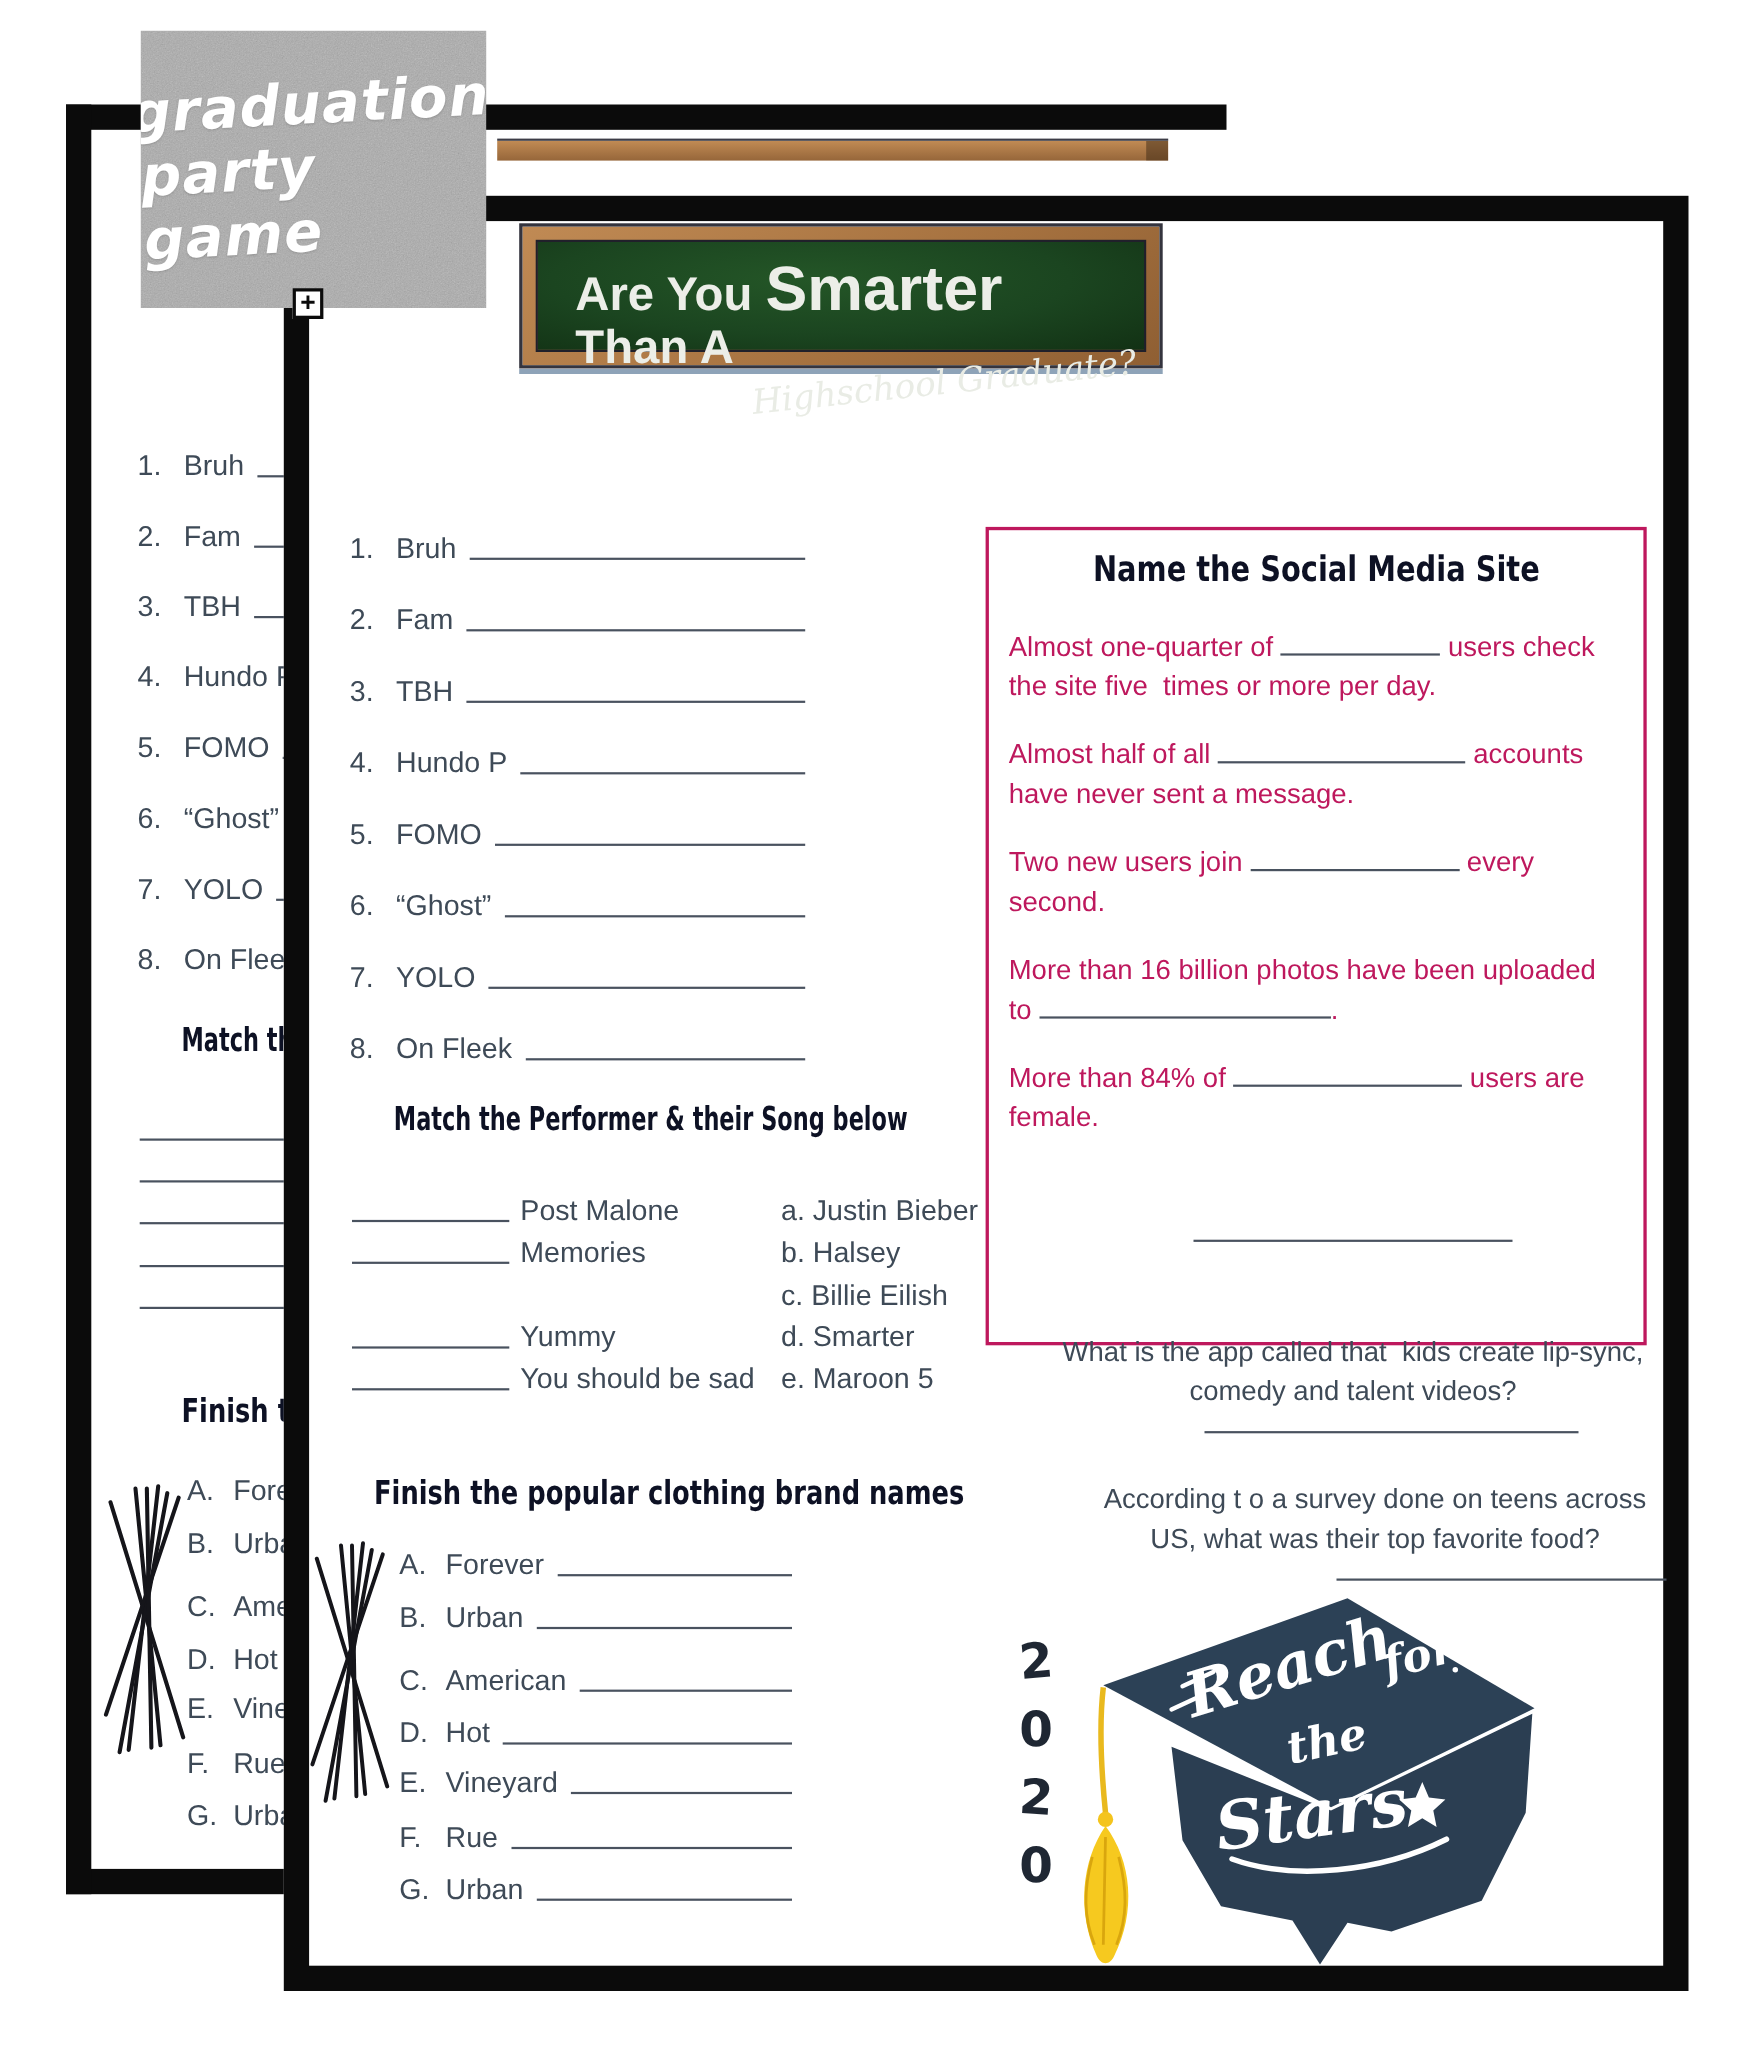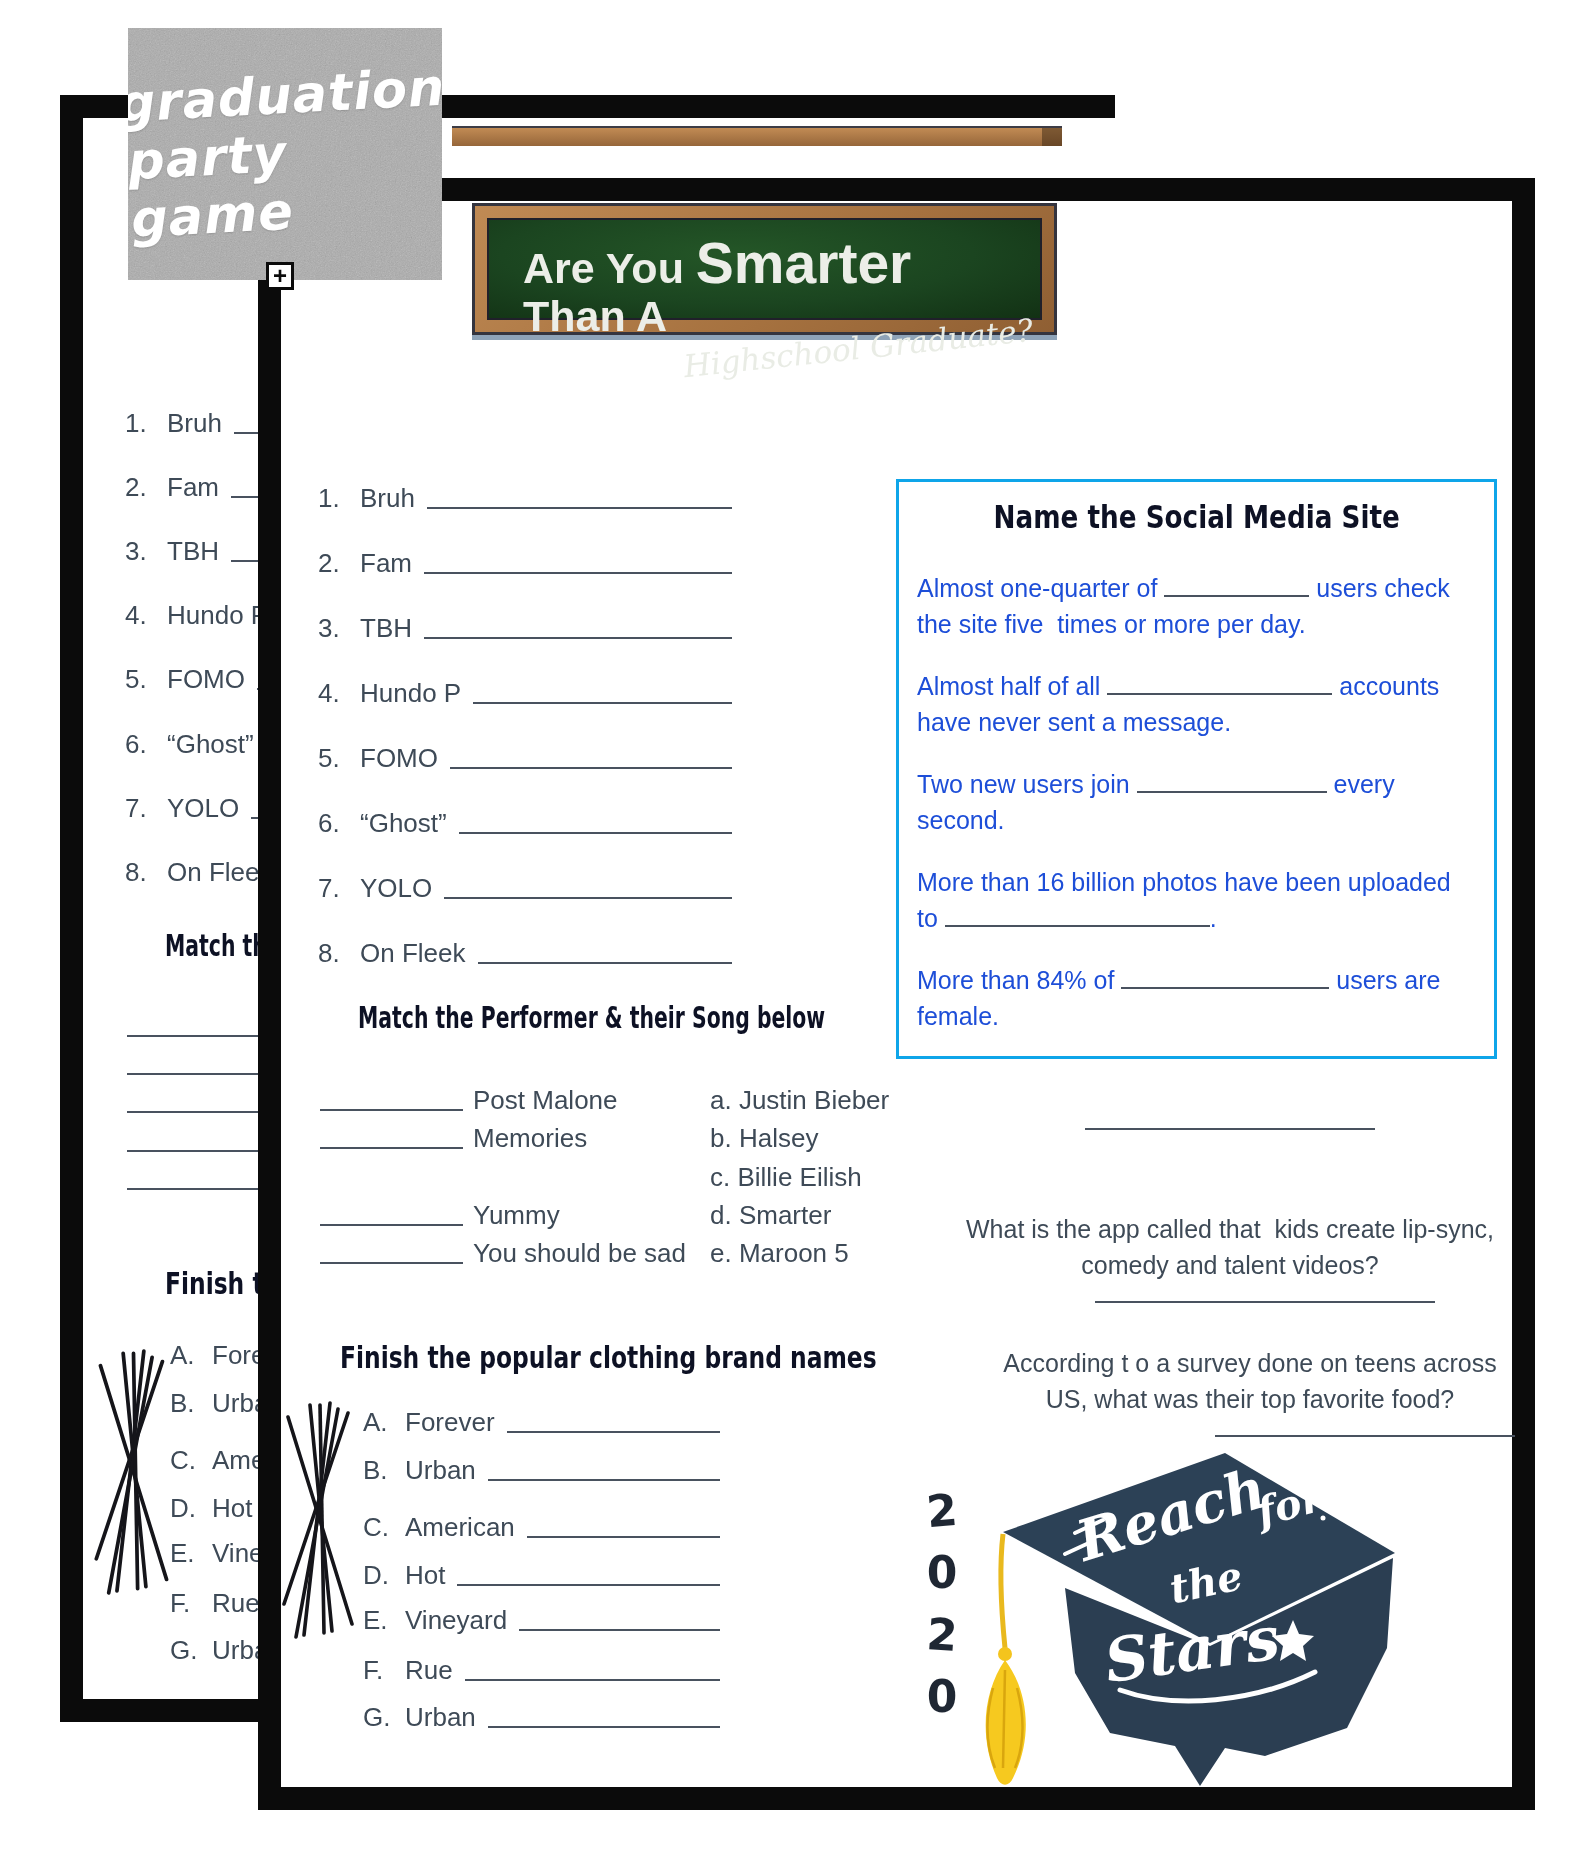--- a/index.html
+++ b/index.html
@@ -46,26 +46,26 @@
   .blank{flex:1;border-bottom:2.5px solid #49525f;align-self:flex-end;margin:0 0 5px 12px;height:2px;}
   .blank-fixed{width:143px;flex:none;border-bottom:2.5px solid #49525f;align-self:flex-end;margin:0 10px 5px 0;height:2px;}
   .heading{font-family:"DejaVu Sans",sans-serif;font-weight:bold;color:#0d1124;font-size:30px;
            white-space:nowrap;transform-origin:left center;}
   .h-match{transform:scaleX(.68);}
   .h-finish{transform:scaleX(.78);}
   .opt{font-size:26px;white-space:nowrap;}
   .bline{border-bottom:2.5px solid #49525f;height:2px;}
 
   
-  .social-box{position:absolute;left:896px;top:479px;width:601px;height:580px;border:3px solid #0ea5e9;
+  .social-box{position:absolute;left:896px;top:479px;width:601px;height:744px;border:3px solid #be185d;
               box-sizing:border-box;z-index:3;padding:14px 18px 0;}
   .social-title{text-align:center;margin:2px 0 34px;}
   .social-title span{display:inline-block;font-family:"DejaVu Sans",sans-serif;font-weight:bold;
                      font-size:32px;color:#0d1124;transform:scaleX(.82);white-space:nowrap;}
-  .q{font-size:25px;line-height:36px;margin:0 0 26px;white-space:pre-wrap;color:#1d4ed8;}
+  .q{font-size:25px;line-height:36px;margin:0 0 26px;white-space:pre-wrap;color:#be185d;}
   .iblank{display:inline-block;border-bottom:2.5px solid #49525f;height:4px;}
 
   
   .rq{position:absolute;text-align:center;font-size:25px;line-height:36px;white-space:pre-wrap;z-index:3;color:#3e4a57;}
 
   
   .cap-svg{position:absolute;left:895px;top:1438px;z-index:3;}
   .year{position:absolute;left:916px;top:1480px;width:52px;z-index:4;font-family:"DejaVu Sans",sans-serif;
         font-weight:bold;font-size:44px;line-height:62px;color:#1f2733;text-align:center;}
   .year div:nth-child(1){transform:rotate(-5deg);}

